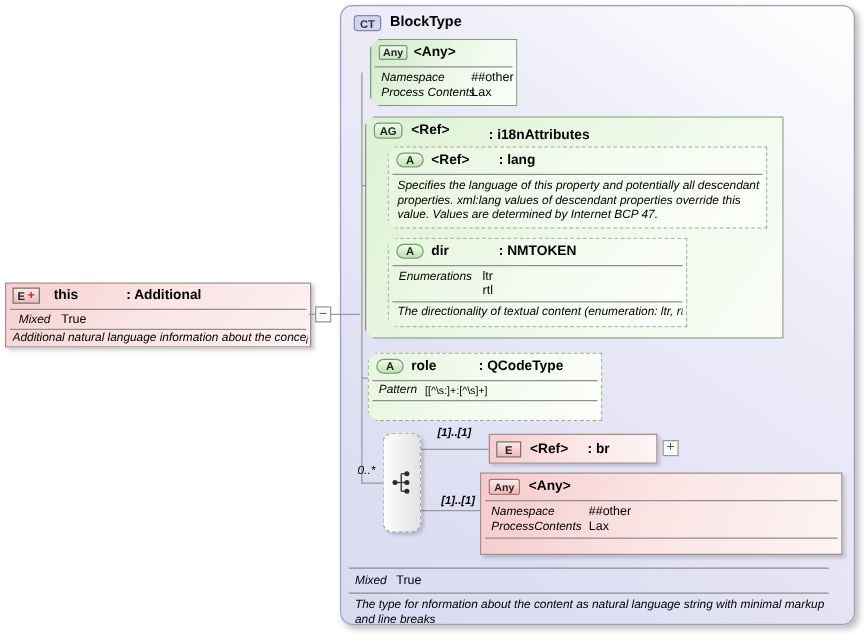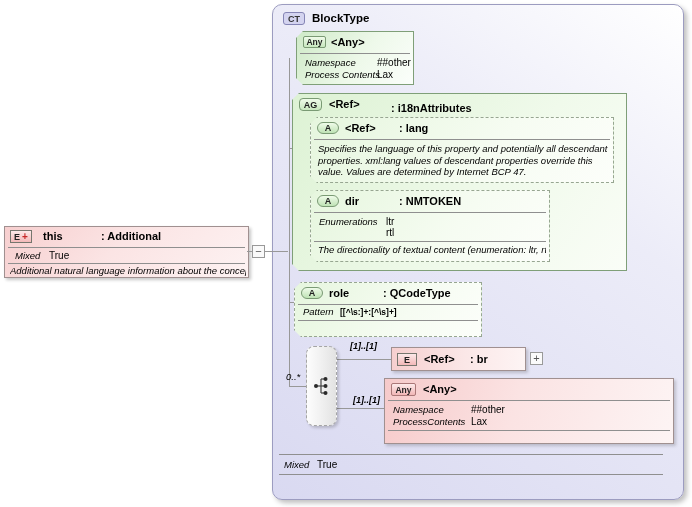--- a/index.html
+++ b/index.html
@@ -147,21 +147,21 @@
     </div>
 
     <div class="abs green-dashed clip7 shadowed" style="left:21px;top:277px;width:188px;height:55px;">
       <div class="hdr">
         <span class="badge badge-a" style="left:6px;top:4px;width:22px;height:12px;">A</span>
         <span class="name" style="left:34px;top:4px;">role</span>
         <span class="type" style="left:88px;top:4px;">: QCodeType</span>
       </div>
       <div class="divider" style="left:3px;top:21px;width:180px;"></div>
       <span class="plabel" style="left:8px;top:23px;">Pattern</span>
-      <span class="pvalue" style="left:45px;top:24px;font-size:8.5px;font-weight:bold;">[[^\s:]+:[^\s]+]</span>
+      <span class="pvalue" style="left:45px;top:24px;font-size:8.5px;font-weight:normal;">[[^\s:]+:[^\s]+]</span>
       <div class="divider" style="left:3px;top:37px;width:180px;"></div>
     </div>
 
     <div class="abs seq-box">
       <svg width="17" height="22" viewBox="0 0 17 22">
         <line x1="3" y1="11" x2="8" y2="11" stroke="#444" stroke-width="1.2"></line>
         <line x1="8" y1="4" x2="8" y2="18" stroke="#444" stroke-width="1.2"></line>
         <line x1="8" y1="4" x2="11" y2="4" stroke="#444" stroke-width="1.2"></line>
         <line x1="8" y1="11" x2="11" y2="11" stroke="#444" stroke-width="1.2"></line>
         <line x1="8" y1="18" x2="11" y2="18" stroke="#444" stroke-width="1.2"></line>
@@ -194,20 +194,21 @@
       <span class="pvalue" style="left:86px;top:25px;">##other</span>
       <span class="plabel" style="left:8px;top:37px;">ProcessContents</span>
       <span class="pvalue" style="left:86px;top:37px;">Lax</span>
       <div class="divider" style="left:3px;top:51px;width:282px;"></div>
     </div>
 
     <div class="divider" style="left:6px;top:449px;width:384px;"></div>
     <span class="plabel" style="left:11px;top:454px;">Mixed</span>
     <span class="pvalue" style="left:44px;top:454px;">True</span>
     <div class="divider" style="left:6px;top:469px;width:384px;"></div>
+    <div class="desc" style="left:11px;top:473px;width:380px;">The type for nformation about the content as natural language string with minimal markup and line breaks</div>
   </div>
 
   <div class="abs note-box">
     <div class="hdr" style="height:20px;">
       <span class="badge badge-eplus">
           <span>E</span>
           <span class="plus">+</span>
         </span>
       <span class="name" style="left:38px;top:3px;">this</span>
       <span class="type" style="left:96px;top:3px;">: Additional</span>

